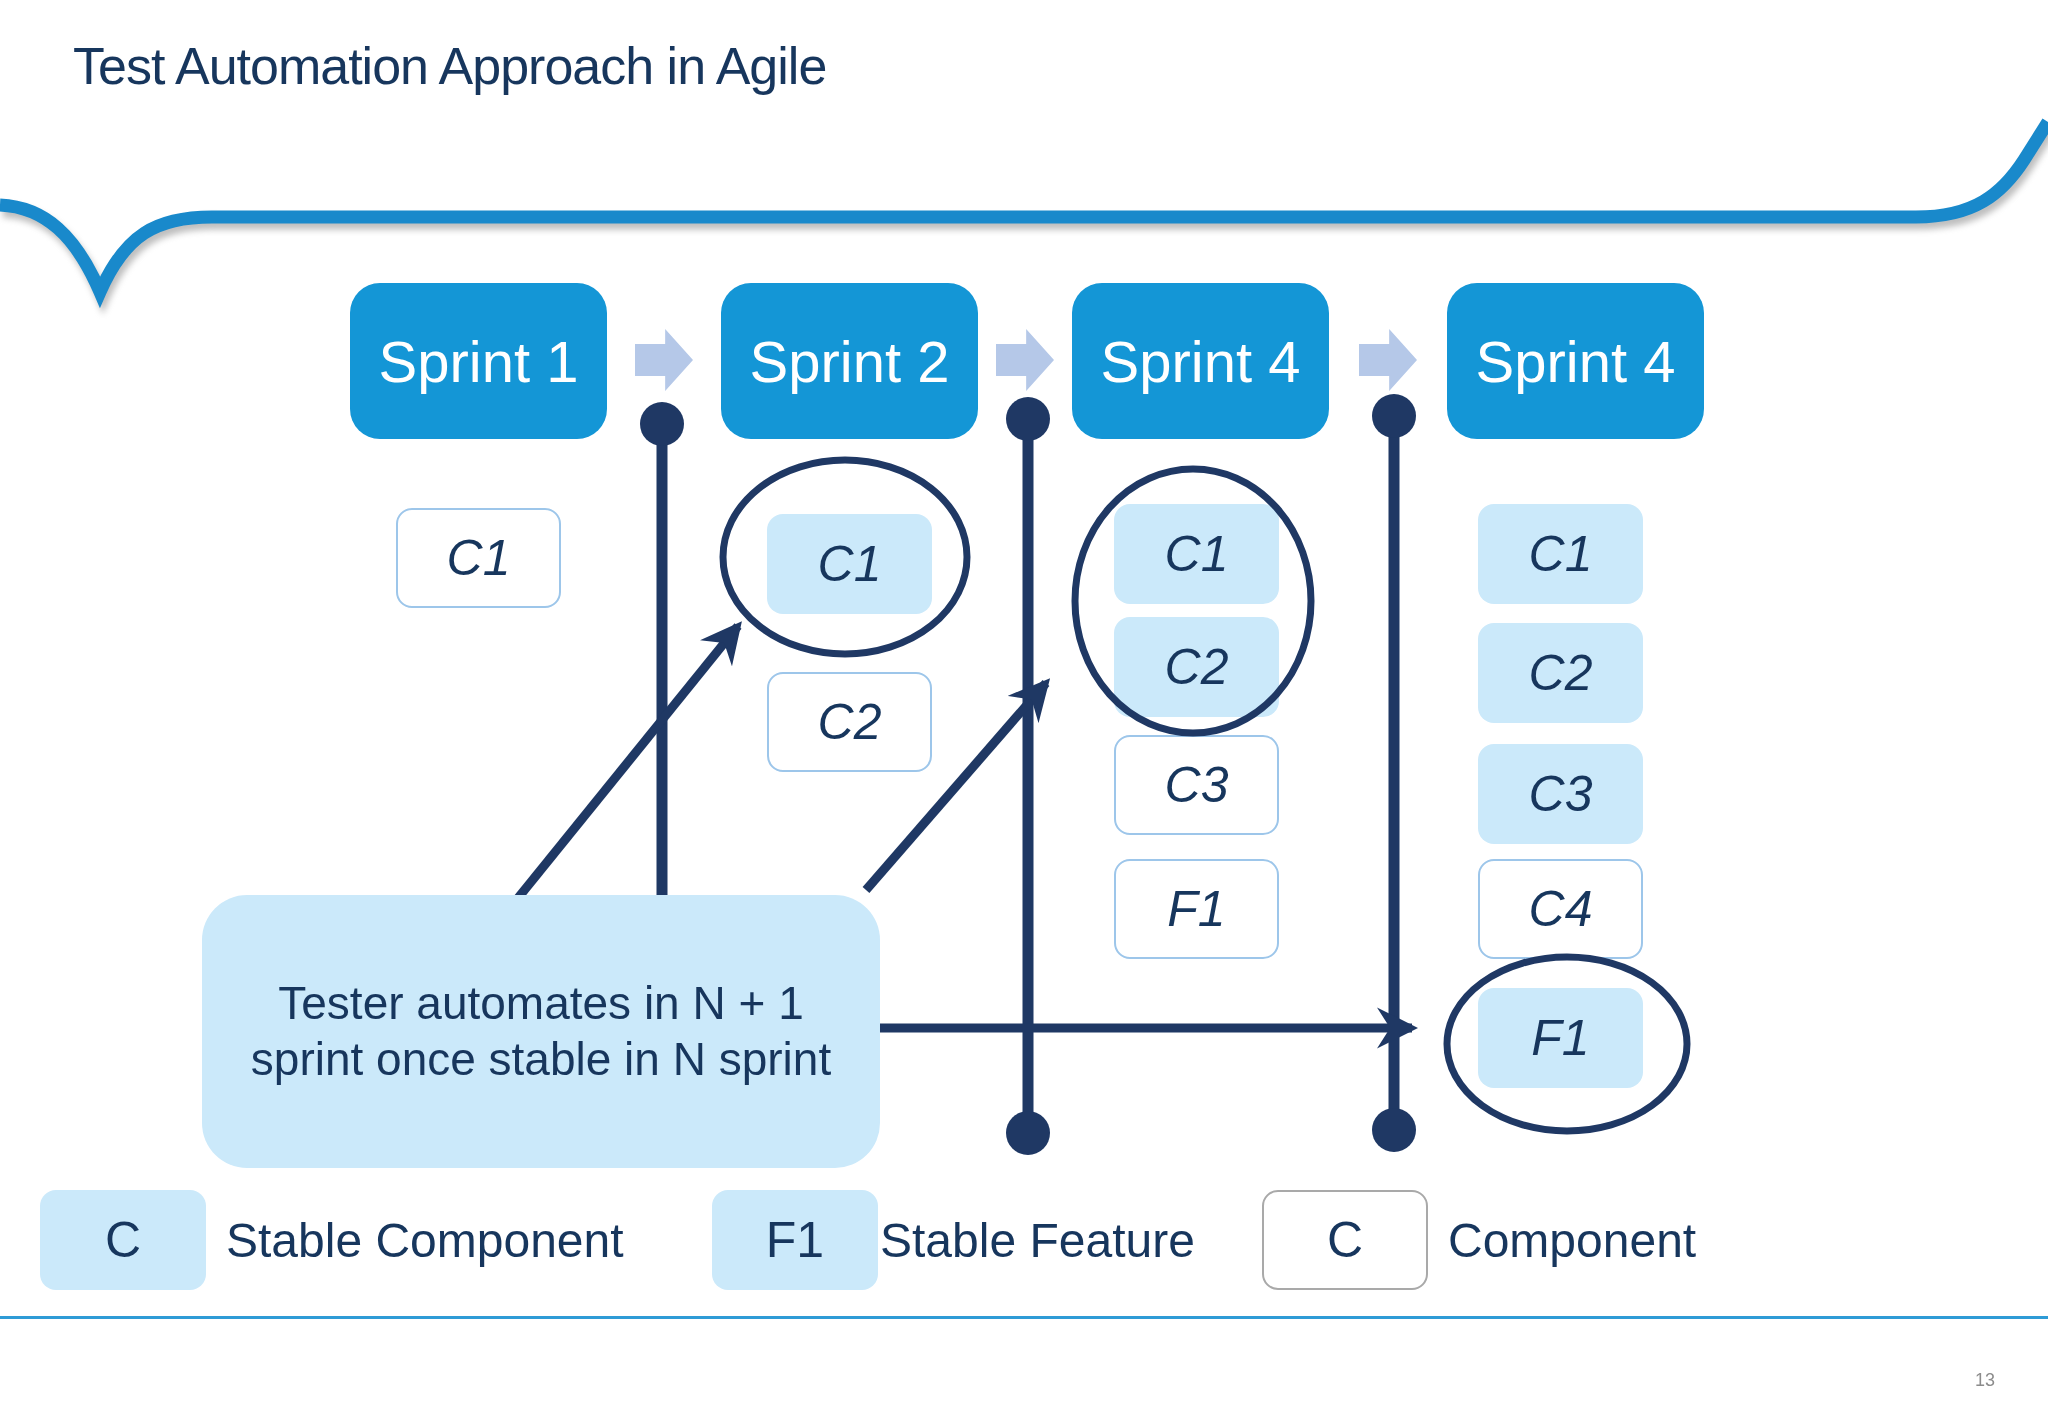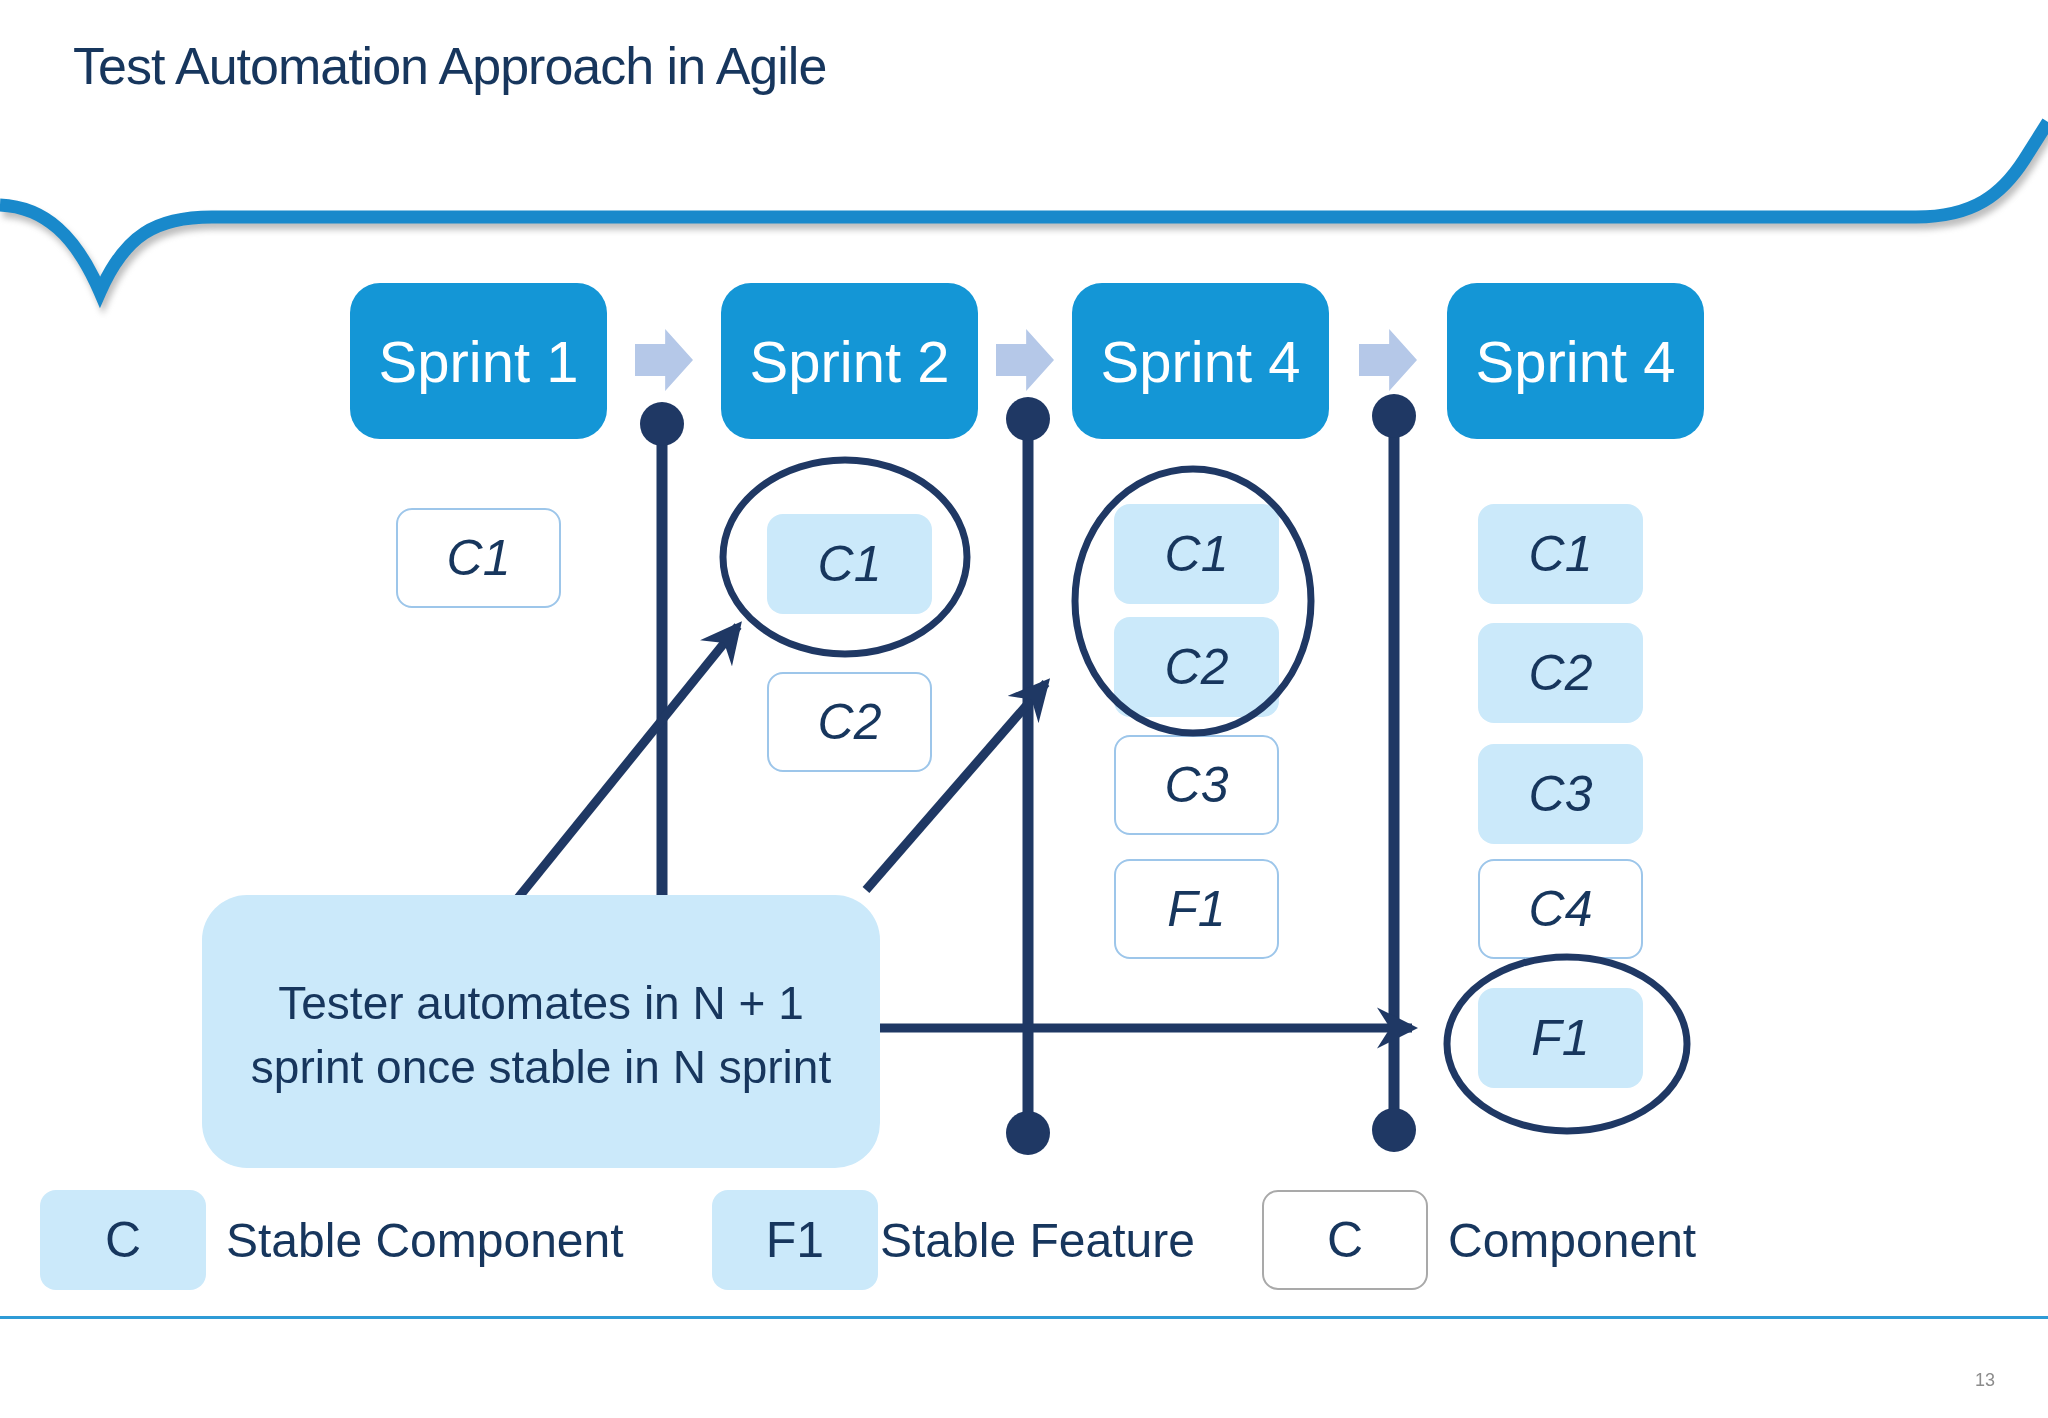--- a/index.html
+++ b/index.html
@@ -29,21 +29,21 @@
     clip-path:polygon(0% 24%,52% 24%,52% 0%,100% 50%,52% 100%,52% 76%,0% 76%);z-index:2;}
 
   .comp{position:absolute;width:165px;height:100px;border-radius:16px;
     background:#fff;border:2px solid var(--light-border);box-sizing:border-box;
     color:var(--text-navy);font-size:50px;display:flex;align-items:center;justify-content:center;z-index:2;font-style:italic;}
   .comp.stable{background:var(--light-fill);border:none;}
 
   .callout{position:absolute;left:202px;top:895px;width:678px;height:273px;border-radius:45px;
     background:var(--light-fill);z-index:8;display:flex;flex-direction:column;
     align-items:center;justify-content:center;color:var(--text-navy);font-size:46px;line-height:1.2;}
-  .callout div{white-space:nowrap;margin-top:8px;}
+  .callout div{white-space:nowrap;}
 
   .legend-box{position:absolute;top:1190px;width:166px;height:100px;border-radius:16px;
     display:flex;align-items:center;justify-content:center;font-size:50px;color:var(--text-navy);
     box-sizing:border-box;z-index:2;}
   .legend-box.stable{background:var(--light-fill);}
   .legend-box.plain{background:#fff;border:2px solid var(--legend-gray);}
   .legend-label{position:absolute;top:1190px;height:100px;display:flex;align-items:center;
     color:var(--text-navy);font-size:48px;white-space:nowrap;z-index:2;}
 
   .footer-line{position:absolute;left:0;top:1316px;width:2048px;height:3px;

